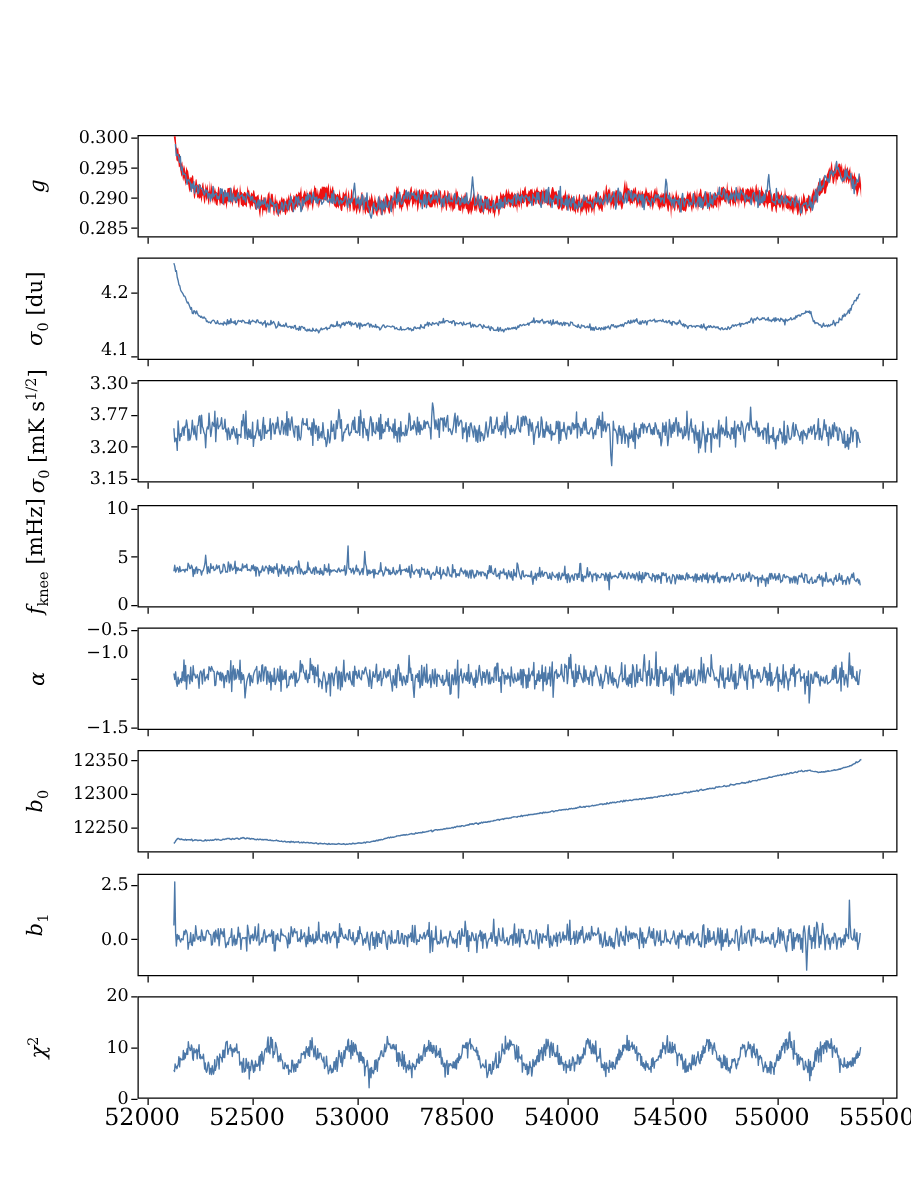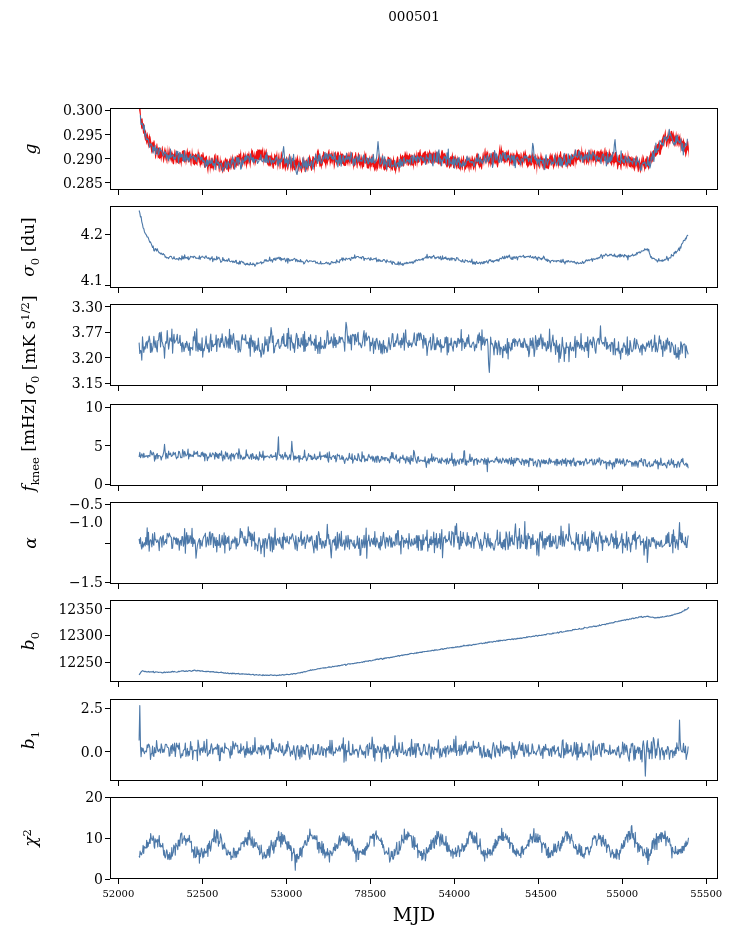--- a/index.html
+++ b/index.html
@@ -12,32 +12,31 @@
   .xlabel{position:absolute;left:110px;width:608px;top:903px;text-align:center;
           font-size:19px;}
   .panel{position:absolute;width:608px;height:82px;border:1.2px solid #000;
          box-sizing:border-box;background:#fff;}
   .panel svg{display:block;width:100%;height:100%;}
   .ytick{position:absolute;background:#000;width:5px;height:1.1px;}
   .xtick{position:absolute;background:#000;width:1.1px;height:5px;}
   .yticklabel{position:absolute;width:60px;height:18px;line-height:18px;
               text-align:right;font-size:14px;}
   .xticklabel{position:absolute;width:70px;height:18px;line-height:18px;
-              text-align:center;font-size:10px;}
+              font-size:19px;}
   .ylabel{position:absolute;white-space:nowrap;font-size:17px;
           transform:translate(-50%,-50%) rotate(-90deg);}
   .ylabel .it{font-style:italic;}
   .ylabel .sub{font-size:0.68em;vertical-align:-0.35em;}
   .ylabel .sup{font-size:0.68em;vertical-align:0.5em;}
 </style>
 </head>
 <body>
 
 <div id="figure">
-  <div class="title">000501</div>
   <div id="plot-area">
       <div class="panel" style="left: 110px; top: 108px;">
         <svg viewBox="0 0 608 82" preserveAspectRatio="none">
           <polygon points="28.2,-9.5 28.9,-5.2 29.6,-0.9 30.2,8.6 30.9,10.4 31.6,9.1 32.2,14.9 32.9,14.3 33.6,18.7 34.3,22.7 34.9,20.6 35.6,26.6 36.3,23.3 37.0,26.2 37.6,30.4 38.3,24.5 39.0,27.7 39.6,28.3 40.3,33.1 41.0,35.6 41.7,33.2 42.3,34.3 43.0,31.8 43.7,32.6 44.3,39.4 45.0,41.0 45.7,35.4 46.4,35.3 47.0,40.3 47.7,39.0 48.4,41.0 49.0,40.1 49.7,39.7 50.4,44.2 51.1,38.7 51.7,37.5 52.4,43.4 53.1,45.3 53.7,38.3 54.4,42.9 55.1,38.9 55.8,44.6 56.4,46.2 57.1,36.3 57.8,45.8 58.4,37.7 59.1,44.6 59.8,40.3 60.5,44.9 61.1,41.7 61.8,45.2 62.5,45.9 63.2,46.6 63.8,40.9 64.5,42.0 65.2,46.8 65.8,44.0 66.5,44.5 67.2,45.0 67.9,45.3 68.5,46.4 69.2,43.7 69.9,45.0 70.5,49.6 71.2,42.7 71.9,42.7 72.6,42.3 73.2,42.4 73.9,45.3 74.6,42.0 75.2,47.7 75.9,42.9 76.6,39.3 77.3,44.9 77.9,43.7 78.6,43.8 79.3,41.8 79.9,47.1 80.6,48.5 81.3,39.1 82.0,45.6 82.6,45.8 83.3,47.1 84.0,47.2 84.6,45.7 85.3,45.6 86.0,46.9 86.7,47.9 87.3,40.1 88.0,44.3 88.7,44.5 89.4,50.1 90.0,47.2 90.7,45.9 91.4,47.7 92.0,44.1 92.7,44.7 93.4,48.9 94.1,50.1 94.7,49.0 95.4,48.3 96.1,47.5 96.7,52.7 97.4,56.8 98.1,48.9 98.8,47.4 99.4,56.0 100.1,50.0 100.8,49.8 101.4,51.6 102.1,49.3 102.8,53.9 103.5,47.7 104.1,46.5 104.8,45.2 105.5,53.3 106.1,46.6 106.8,47.8 107.5,47.0 108.2,53.5 108.8,54.7 109.5,46.9 110.2,53.9 110.9,51.5 111.5,54.1 112.2,55.8 112.9,51.8 113.5,54.3 114.2,51.3 114.9,49.3 115.6,52.2 116.2,50.8 116.9,51.3 117.6,54.2 118.2,53.6 118.9,49.9 119.6,52.4 120.3,47.2 120.9,52.2 121.6,45.7 122.3,49.7 122.9,51.2 123.6,52.0 124.3,48.0 125.0,49.0 125.6,50.2 126.3,47.0 127.0,47.3 127.6,48.5 128.3,45.1 129.0,46.7 129.7,45.1 130.3,40.6 131.0,50.1 131.7,49.1 132.3,46.9 133.0,44.2 133.7,45.5 134.4,48.6 135.0,42.8 135.7,51.6 136.4,47.7 137.1,44.9 137.7,46.4 138.4,42.5 139.1,46.8 139.7,50.8 140.4,44.6 141.1,39.7 141.8,42.4 142.4,42.5 143.1,47.5 143.8,42.6 144.4,48.7 145.1,45.5 145.8,42.5 146.5,43.6 147.1,40.8 147.8,42.0 148.5,41.2 149.1,41.4 149.8,42.5 150.5,40.7 151.2,42.9 151.8,41.3 152.5,38.1 153.2,48.5 153.8,39.8 154.5,45.0 155.2,42.3 155.9,40.3 156.5,45.3 157.2,47.1 157.9,47.2 158.6,48.8 159.2,47.3 159.9,47.2 160.6,49.0 161.2,43.0 161.9,49.2 162.6,50.8 163.3,50.5 163.9,45.3 164.6,46.4 165.3,47.8 165.9,46.4 166.6,41.7 167.3,52.9 168.0,46.7 168.6,43.7 169.3,51.5 170.0,50.6 170.6,42.9 171.3,44.7 172.0,52.1 172.7,49.0 173.3,51.4 174.0,47.7 174.7,54.1 175.3,51.6 176.0,47.9 176.7,50.4 177.4,53.2 178.0,50.3 178.7,46.3 179.4,45.6 180.0,55.2 180.7,47.5 181.4,52.1 182.1,53.8 182.7,49.3 183.4,51.8 184.1,52.1 184.8,52.8 185.4,48.4 186.1,52.4 186.8,46.2 187.4,49.0 188.1,52.6 188.8,54.2 189.5,47.5 190.1,52.1 190.8,54.1 191.5,55.5 192.1,49.7 192.8,52.2 193.5,47.7 194.2,53.6 194.8,54.1 195.5,53.1 196.2,51.8 196.8,50.0 197.5,54.0 198.2,51.0 198.9,46.1 199.5,48.1 200.2,50.2 200.9,52.9 201.5,52.7 202.2,47.8 202.9,48.8 203.6,48.7 204.2,56.0 204.9,44.2 205.6,49.1 206.2,48.3 206.9,40.4 207.6,43.2 208.3,40.3 208.9,47.3 209.6,49.4 210.3,47.3 211.0,51.9 211.6,47.7 212.3,47.3 213.0,42.8 213.6,43.9 214.3,44.7 215.0,47.4 215.7,51.6 216.3,44.4 217.0,47.7 217.7,44.3 218.3,42.1 219.0,40.7 219.7,48.9 220.4,44.8 221.0,45.6 221.7,42.4 222.4,47.2 223.0,41.9 223.7,51.9 224.4,49.0 225.1,43.0 225.7,44.1 226.4,48.4 227.1,42.9 227.7,45.0 228.4,43.0 229.1,47.9 229.8,47.6 230.4,42.6 231.1,46.2 231.8,45.6 232.5,45.7 233.1,46.8 233.8,48.1 234.5,47.5 235.1,47.8 235.8,47.5 236.5,44.3 237.2,45.7 237.8,48.6 238.5,43.5 239.2,44.8 239.8,49.2 240.5,42.5 241.2,46.0 241.9,45.4 242.5,43.8 243.2,52.8 243.9,47.1 244.5,49.0 245.2,44.2 245.9,44.3 246.6,50.0 247.2,50.7 247.9,44.0 248.6,45.4 249.2,48.4 249.9,46.2 250.6,51.4 251.3,45.8 251.9,51.9 252.6,49.6 253.3,48.7 253.9,48.9 254.6,42.1 255.3,46.3 256.0,44.6 256.6,50.0 257.3,50.3 258.0,50.5 258.7,50.6 259.3,46.9 260.0,53.7 260.7,48.4 261.3,49.3 262.0,45.6 262.7,49.4 263.4,48.8 264.0,51.6 264.7,53.7 265.4,51.9 266.0,49.4 266.7,54.2 267.4,51.4 268.1,49.8 268.7,44.9 269.4,50.3 270.1,51.0 270.7,48.1 271.4,52.1 272.1,44.9 272.8,48.8 273.4,51.4 274.1,52.2 274.8,52.7 275.4,50.7 276.1,51.8 276.8,54.2 277.5,48.8 278.1,48.8 278.8,49.1 279.5,50.4 280.2,49.2 280.8,54.2 281.5,50.2 282.2,53.0 282.8,51.8 283.5,47.0 284.2,53.2 284.9,51.8 285.5,57.0 286.2,52.5 286.9,49.3 287.5,48.2 288.2,49.4 288.9,55.2 289.6,52.7 290.2,45.1 290.9,47.2 291.6,49.2 292.2,47.1 292.9,47.0 293.6,49.2 294.3,47.1 294.9,42.9 295.6,44.6 296.3,47.5 296.9,42.4 297.6,47.2 298.3,48.0 299.0,46.6 299.6,45.2 300.3,46.7 301.0,48.7 301.6,46.1 302.3,48.0 303.0,46.4 303.7,52.7 304.3,44.1 305.0,47.2 305.7,48.1 306.4,41.4 307.0,50.2 307.7,44.4 308.4,44.2 309.0,45.0 309.7,42.0 310.4,40.8 311.1,46.8 311.7,47.9 312.4,46.5 313.1,44.1 313.7,45.4 314.4,43.2 315.1,43.8 315.8,42.6 316.4,46.0 317.1,46.6 317.8,42.7 318.4,45.5 319.1,43.5 319.8,41.1 320.5,45.1 321.1,44.4 321.8,45.8 322.5,45.7 323.1,43.4 323.8,44.5 324.5,45.8 325.2,41.5 325.8,45.0 326.5,43.9 327.2,44.1 327.8,45.4 328.5,46.6 329.2,44.8 329.9,46.2 330.5,48.6 331.2,44.1 331.9,41.7 332.6,41.9 333.2,44.3 333.9,46.0 334.6,45.1 335.2,44.7 335.9,47.1 336.6,49.0 337.3,49.7 337.9,48.6 338.6,46.6 339.3,50.0 339.9,50.8 340.6,47.9 341.3,49.3 342.0,47.0 342.6,43.2 343.3,50.2 344.0,49.9 344.6,48.9 345.3,46.4 346.0,49.5 346.7,51.8 347.3,47.3 348.0,50.8 348.7,49.5 349.3,52.0 350.0,50.3 350.7,53.9 351.4,47.2 352.0,51.6 352.7,52.3 353.4,47.8 354.1,47.4 354.7,55.5 355.4,50.7 356.1,52.0 356.7,48.6 357.4,50.7 358.1,47.6 358.8,51.5 359.4,55.0 360.1,47.7 360.8,51.4 361.4,52.5 362.1,47.1 362.8,48.4 363.5,52.8 364.1,50.8 364.8,48.3 365.5,55.0 366.1,48.1 366.8,45.5 367.5,44.6 368.2,46.6 368.8,47.6 369.5,50.8 370.2,48.7 370.8,48.6 371.5,50.9 372.2,51.8 372.9,45.6 373.5,43.4 374.2,48.7 374.9,41.0 375.5,39.2 376.2,46.7 376.9,42.9 377.6,44.5 378.2,41.5 378.9,50.2 379.6,45.9 380.3,44.6 380.9,49.6 381.6,46.0 382.3,46.6 382.9,43.7 383.6,44.7 384.3,43.8 385.0,46.1 385.6,46.3 386.3,44.3 387.0,47.4 387.6,49.8 388.3,48.6 389.0,44.8 389.7,39.0 390.3,35.3 391.0,43.5 391.7,36.2 392.3,42.0 393.0,43.0 393.7,42.4 394.4,46.6 395.0,44.0 395.7,44.1 396.4,45.3 397.0,42.1 397.7,44.9 398.4,41.3 399.1,42.8 399.7,48.8 400.4,46.8 401.1,44.0 401.8,47.5 402.4,43.6 403.1,48.2 403.8,45.1 404.4,44.7 405.1,47.8 405.8,47.1 406.5,45.0 407.1,41.2 407.8,44.4 408.5,46.7 409.1,46.5 409.8,45.8 410.5,49.5 411.2,43.9 411.8,45.4 412.5,50.5 413.2,46.5 413.8,44.1 414.5,42.3 415.2,46.3 415.9,40.8 416.5,46.7 417.2,47.4 417.9,50.7 418.5,47.2 419.2,49.2 419.9,45.7 420.6,48.6 421.2,46.4 421.9,47.8 422.6,46.5 423.2,43.5 423.9,47.1 424.6,50.8 425.3,51.3 425.9,45.5 426.6,47.1 427.3,57.5 428.0,44.6 428.6,49.9 429.3,47.3 430.0,51.4 430.6,49.8 431.3,43.6 432.0,47.4 432.7,50.9 433.3,47.3 434.0,52.5 434.7,50.2 435.3,51.3 436.0,49.5 436.7,50.0 437.4,50.9 438.0,50.1 438.7,51.5 439.4,50.5 440.0,47.7 440.7,44.4 441.4,48.1 442.1,46.6 442.7,45.1 443.4,49.0 444.1,52.2 444.7,46.8 445.4,49.4 446.1,44.2 446.8,46.7 447.4,50.0 448.1,42.7 448.8,51.3 449.4,47.2 450.1,46.6 450.8,42.7 451.5,43.8 452.1,48.9 452.8,50.3 453.5,47.9 454.2,46.2 454.8,47.3 455.5,44.9 456.2,47.6 456.8,45.2 457.5,47.0 458.2,51.3 458.9,45.6 459.5,48.7 460.2,46.5 460.9,49.1 461.5,48.2 462.2,45.7 462.9,46.2 463.6,47.6 464.2,48.3 464.9,40.4 465.6,51.3 466.2,43.0 466.9,47.4 467.6,41.5 468.3,42.4 468.9,41.3 469.6,41.4 470.3,43.5 470.9,43.1 471.6,45.6 472.3,36.8 473.0,44.7 473.6,43.8 474.3,44.8 475.0,47.9 475.7,40.3 476.3,43.5 477.0,47.2 477.7,44.6 478.3,43.9 479.0,48.0 479.7,41.3 480.4,45.2 481.0,39.9 481.7,49.1 482.4,40.3 483.0,42.4 483.7,44.9 484.4,42.7 485.1,41.6 485.7,43.8 486.4,49.3 487.1,42.9 487.7,44.0 488.4,42.3 489.1,43.7 489.8,42.8 490.4,45.3 491.1,41.0 491.8,44.3 492.4,40.5 493.1,44.6 493.8,42.3 494.5,47.8 495.1,40.7 495.8,38.7 496.5,45.4 497.1,41.2 497.8,45.5 498.5,46.6 499.2,45.6 499.8,39.9 500.5,44.2 501.2,45.3 501.9,46.7 502.5,48.3 503.2,43.6 503.9,44.8 504.5,49.6 505.2,45.4 505.9,44.1 506.6,44.1 507.2,43.9 507.9,50.8 508.6,51.5 509.2,47.6 509.9,46.8 510.6,46.5 511.3,51.1 511.9,52.7 512.6,45.7 513.3,45.2 513.9,46.7 514.6,48.5 515.3,47.6 516.0,44.1 516.6,51.5 517.3,47.0 518.0,51.7 518.6,41.6 519.3,47.8 520.0,48.5 520.7,49.0 521.3,49.7 522.0,47.8 522.7,51.5 523.4,48.7 524.0,49.6 524.7,52.2 525.4,53.7 526.0,47.6 526.7,51.3 527.4,46.8 528.1,50.3 528.7,54.4 529.4,53.6 530.1,49.3 530.7,53.6 531.4,55.7 532.1,48.1 532.8,54.4 533.4,46.2 534.1,47.9 534.8,50.5 535.4,54.5 536.1,50.4 536.8,51.0 537.5,47.8 538.1,48.3 538.8,49.8 539.5,52.7 540.1,48.1 540.8,46.4 541.5,42.4 542.2,46.2 542.8,42.2 543.5,44.6 544.2,42.1 544.8,41.8 545.5,36.9 546.2,38.6 546.9,38.0 547.5,36.6 548.2,36.0 548.9,35.5 549.6,32.3 550.2,36.8 550.9,36.3 551.6,36.3 552.2,31.7 552.9,30.2 553.6,27.8 554.3,25.2 554.9,28.0 555.6,23.7 556.3,20.1 556.9,27.5 557.6,28.9 558.3,26.3 559.0,21.2 559.6,30.8 560.3,24.2 561.0,25.7 561.6,22.5 562.3,22.3 563.0,22.8 563.7,25.6 564.3,21.4 565.0,28.8 565.7,26.0 566.3,28.3 567.0,22.1 567.7,28.3 568.4,26.7 569.0,24.5 569.7,29.0 570.4,27.1 571.0,24.6 571.7,34.6 572.4,28.5 573.1,32.2 573.7,33.2 574.4,29.1 575.1,33.0 575.8,34.0 576.4,39.4 577.1,37.1 577.8,34.1 578.4,31.1 579.1,33.2 579.8,39.8 579.8,50.4 579.1,43.8 578.4,41.7 577.8,44.7 577.1,47.7 576.4,50.0 575.8,44.7 575.1,43.6 574.4,39.7 573.7,43.8 573.1,42.8 572.4,39.1 571.7,45.3 571.0,35.2 570.4,37.7 569.7,39.6 569.0,35.1 568.4,37.3 567.7,38.9 567.0,32.7 566.3,38.9 565.7,36.6 565.0,39.4 564.3,32.0 563.7,36.2 563.0,33.4 562.3,32.9 561.6,33.1 561.0,36.3 560.3,34.8 559.6,41.5 559.0,31.8 558.3,36.9 557.6,39.5 556.9,38.1 556.3,30.7 555.6,34.3 554.9,38.6 554.3,35.9 553.6,38.4 552.9,40.8 552.2,42.3 551.6,46.9 550.9,46.9 550.2,47.4 549.6,42.9 548.9,46.1 548.2,46.6 547.5,47.3 546.9,48.6 546.2,49.2 545.5,47.5 544.8,52.4 544.2,52.7 543.5,55.2 542.8,52.8 542.2,56.8 541.5,53.0 540.8,57.0 540.1,58.7 539.5,63.3 538.8,60.4 538.1,58.9 537.5,58.4 536.8,61.6 536.1,61.0 535.4,65.2 534.8,61.1 534.1,58.5 533.4,56.8 532.8,65.0 532.1,58.7 531.4,66.3 530.7,64.2 530.1,59.9 529.4,64.2 528.7,65.0 528.1,60.9 527.4,57.4 526.7,62.0 526.0,58.2 525.4,64.4 524.7,62.8 524.0,60.2 523.4,59.3 522.7,62.1 522.0,58.4 521.3,60.3 520.7,59.6 520.0,59.1 519.3,58.4 518.6,52.2 518.0,62.3 517.3,57.6 516.6,62.1 516.0,54.7 515.3,58.2 514.6,59.1 513.9,57.3 513.3,55.8 512.6,56.3 511.9,63.3 511.3,61.7 510.6,57.1 509.9,57.4 509.2,58.2 508.6,62.2 507.9,61.4 507.2,54.5 506.6,54.8 505.9,54.7 505.2,56.1 504.5,60.3 503.9,55.4 503.2,54.2 502.5,58.9 501.9,57.3 501.2,55.9 500.5,54.8 499.8,50.5 499.2,56.2 498.5,57.2 497.8,56.1 497.1,51.8 496.5,56.1 495.8,49.3 495.1,51.3 494.5,58.4 493.8,52.9 493.1,55.3 492.4,51.1 491.8,54.9 491.1,51.6 490.4,55.9 489.8,53.4 489.1,54.4 488.4,53.0 487.7,54.6 487.1,53.5 486.4,59.9 485.7,54.4 485.1,52.2 484.4,53.3 483.7,55.5 483.0,53.0 482.4,51.0 481.7,59.7 481.0,50.5 480.4,55.8 479.7,51.9 479.0,58.6 478.3,54.5 477.7,55.2 477.0,57.8 476.3,54.2 475.7,50.9 475.0,58.5 474.3,55.4 473.6,54.4 473.0,55.3 472.3,47.4 471.6,56.2 470.9,53.7 470.3,54.1 469.6,52.0 468.9,51.9 468.3,53.0 467.6,52.1 466.9,58.0 466.2,53.6 465.6,61.9 464.9,51.0 464.2,58.9 463.6,58.2 462.9,56.8 462.2,56.4 461.5,58.8 460.9,59.7 460.2,57.1 459.5,59.3 458.9,56.2 458.2,62.0 457.5,57.6 456.8,55.8 456.2,58.3 455.5,55.5 454.8,57.9 454.2,56.8 453.5,58.5 452.8,60.9 452.1,59.5 451.5,54.4 450.8,53.3 450.1,57.3 449.4,57.8 448.8,61.9 448.1,53.3 447.4,60.6 446.8,57.4 446.1,54.8 445.4,60.0 444.7,57.4 444.1,62.8 443.4,59.6 442.7,55.7 442.1,57.2 441.4,58.7 440.7,55.0 440.0,58.3 439.4,61.1 438.7,62.1 438.0,60.7 437.4,61.5 436.7,60.6 436.0,60.1 435.3,61.9 434.7,60.8 434.0,63.1 433.3,58.0 432.7,61.5 432.0,58.0 431.3,54.2 430.6,60.4 430.0,62.0 429.3,57.9 428.6,60.6 428.0,55.2 427.3,68.1 426.6,57.7 425.9,56.2 425.3,62.0 424.6,61.4 423.9,57.7 423.2,54.1 422.6,57.1 421.9,58.4 421.2,57.0 420.6,59.3 419.9,56.3 419.2,59.9 418.5,57.8 417.9,61.3 417.2,58.1 416.5,57.4 415.9,51.4 415.2,56.9 414.5,52.9 413.8,54.7 413.2,57.1 412.5,61.1 411.8,56.0 411.2,54.6 410.5,60.2 409.8,56.4 409.1,57.1 408.5,57.3 407.8,55.0 407.1,51.8 406.5,55.6 405.8,57.7 405.1,58.4 404.4,55.3 403.8,55.7 403.1,58.8 402.4,54.2 401.8,58.1 401.1,54.6 400.4,57.4 399.7,59.4 399.1,53.4 398.4,51.9 397.7,55.5 397.0,52.7 396.4,55.9 395.7,54.7 395.0,54.7 394.4,57.2 393.7,53.0 393.0,53.6 392.3,52.6 391.7,46.9 391.0,54.1 390.3,45.9 389.7,49.6 389.0,55.4 388.3,59.2 387.6,60.4 387.0,58.0 386.3,54.9 385.6,56.9 385.0,56.7 384.3,54.4 383.6,55.4 382.9,54.3 382.3,57.2 381.6,56.6 380.9,60.2 380.3,55.2 379.6,56.5 378.9,60.8 378.2,52.1 377.6,55.1 376.9,53.5 376.2,57.3 375.5,49.8 374.9,51.6 374.2,59.3 373.5,54.0 372.9,56.2 372.2,62.4 371.5,61.5 370.8,59.2 370.2,59.3 369.5,61.4 368.8,58.2 368.2,57.2 367.5,55.2 366.8,56.1 366.1,58.7 365.5,65.6 364.8,59.0 364.1,61.4 363.5,63.4 362.8,59.0 362.1,57.7 361.4,63.1 360.8,62.0 360.1,58.4 359.4,65.6 358.8,62.1 358.1,58.2 357.4,61.3 356.7,59.2 356.1,62.7 355.4,61.3 354.7,66.1 354.1,58.0 353.4,58.4 352.7,63.0 352.0,62.3 351.4,57.8 350.7,64.5 350.0,60.9 349.3,62.6 348.7,60.1 348.0,61.4 347.3,57.9 346.7,62.4 346.0,60.1 345.3,57.1 344.6,59.5 344.0,60.5 343.3,60.8 342.6,53.8 342.0,57.6 341.3,59.9 340.6,58.6 339.9,61.5 339.3,60.6 338.6,57.2 337.9,59.2 337.3,60.3 336.6,59.6 335.9,57.7 335.2,55.3 334.6,55.7 333.9,56.6 333.2,54.9 332.6,52.5 331.9,52.3 331.2,54.7 330.5,59.2 329.9,56.8 329.2,55.4 328.5,57.2 327.8,56.0 327.2,54.7 326.5,54.5 325.8,55.7 325.2,52.1 324.5,56.4 323.8,55.1 323.1,54.1 322.5,56.3 321.8,56.5 321.1,55.0 320.5,55.7 319.8,51.7 319.1,54.1 318.4,56.1 317.8,53.3 317.1,57.2 316.4,56.6 315.8,53.2 315.1,54.4 314.4,53.8 313.7,56.0 313.1,54.7 312.4,57.1 311.7,58.5 311.1,57.4 310.4,51.5 309.7,52.7 309.0,55.6 308.4,54.8 307.7,55.0 307.0,60.8 306.4,52.0 305.7,58.7 305.0,57.8 304.3,54.7 303.7,63.4 303.0,57.0 302.3,58.6 301.6,56.8 301.0,59.3 300.3,57.3 299.6,55.8 299.0,57.2 298.3,58.6 297.6,57.8 296.9,53.0 296.3,58.1 295.6,55.2 294.9,53.5 294.3,57.7 293.6,59.8 292.9,57.6 292.2,57.7 291.6,59.8 290.9,57.9 290.2,55.7 289.6,63.4 288.9,65.8 288.2,60.0 287.5,58.8 286.9,59.9 286.2,63.1 285.5,67.7 284.9,62.4 284.2,63.8 283.5,57.6 282.8,62.4 282.2,63.6 281.5,60.9 280.8,64.9 280.2,59.8 279.5,61.0 278.8,59.7 278.1,59.4 277.5,59.4 276.8,64.8 276.1,62.4 275.4,61.4 274.8,63.3 274.1,62.9 273.4,62.0 272.8,59.4 272.1,55.5 271.4,62.7 270.7,58.8 270.1,61.6 269.4,61.0 268.7,55.6 268.1,60.4 267.4,62.0 266.7,64.9 266.0,60.0 265.4,62.5 264.7,64.3 264.0,62.2 263.4,59.4 262.7,60.0 262.0,56.3 261.3,59.9 260.7,59.0 260.0,64.3 259.3,57.5 258.7,61.2 258.0,61.1 257.3,60.9 256.6,60.6 256.0,55.3 255.3,56.9 254.6,52.7 253.9,59.5 253.3,59.3 252.6,60.2 251.9,62.5 251.3,56.4 250.6,62.1 249.9,56.8 249.2,59.1 248.6,56.0 247.9,54.7 247.2,61.3 246.6,60.6 245.9,54.9 245.2,54.8 244.5,59.6 243.9,57.8 243.2,63.4 242.5,54.4 241.9,56.0 241.2,56.6 240.5,53.1 239.8,59.8 239.2,55.4 238.5,54.1 237.8,59.3 237.2,56.3 236.5,54.9 235.8,58.1 235.1,58.4 234.5,58.1 233.8,58.7 233.1,57.4 232.5,56.4 231.8,56.2 231.1,56.8 230.4,53.2 229.8,58.2 229.1,58.5 228.4,53.6 227.7,55.6 227.1,53.5 226.4,59.0 225.7,54.7 225.1,53.6 224.4,59.7 223.7,62.5 223.0,52.6 222.4,57.8 221.7,53.0 221.0,56.2 220.4,55.4 219.7,59.5 219.0,51.3 218.3,52.7 217.7,54.9 217.0,58.3 216.3,55.0 215.7,62.2 215.0,58.0 214.3,55.3 213.6,54.5 213.0,53.4 212.3,57.9 211.6,58.3 211.0,62.5 210.3,57.9 209.6,60.0 208.9,57.9 208.3,50.9 207.6,53.8 206.9,51.1 206.2,58.9 205.6,59.7 204.9,54.8 204.2,66.6 203.6,59.3 202.9,59.4 202.2,58.4 201.5,63.3 200.9,63.5 200.2,60.8 199.5,58.7 198.9,56.7 198.2,61.6 197.5,64.6 196.8,60.6 196.2,62.4 195.5,63.7 194.8,64.8 194.2,64.2 193.5,58.3 192.8,62.9 192.1,60.3 191.5,66.1 190.8,64.7 190.1,62.7 189.5,58.1 188.8,64.8 188.1,63.3 187.4,59.7 186.8,56.8 186.1,63.0 185.4,59.0 184.8,63.4 184.1,62.7 183.4,62.4 182.7,59.9 182.1,64.5 181.4,62.7 180.7,58.1 180.0,65.8 179.4,56.2 178.7,56.9 178.0,60.9 177.4,63.8 176.7,61.0 176.0,58.5 175.3,62.2 174.7,64.7 174.0,58.3 173.3,62.0 172.7,59.7 172.0,62.7 171.3,55.3 170.6,53.5 170.0,61.2 169.3,62.1 168.6,54.3 168.0,57.3 167.3,63.5 166.6,52.3 165.9,57.0 165.3,58.5 164.6,57.0 163.9,56.0 163.3,61.1 162.6,61.4 161.9,59.8 161.2,53.6 160.6,59.6 159.9,57.8 159.2,57.9 158.6,59.4 157.9,57.8 157.2,57.7 156.5,55.9 155.9,50.9 155.2,52.9 154.5,55.6 153.8,50.4 153.2,59.1 152.5,48.7 151.8,51.9 151.2,53.5 150.5,51.3 149.8,53.1 149.1,52.0 148.5,51.8 147.8,52.6 147.1,51.5 146.5,54.2 145.8,53.1 145.1,56.2 144.4,59.3 143.8,53.2 143.1,58.1 142.4,53.1 141.8,53.0 141.1,50.3 140.4,55.2 139.7,61.5 139.1,57.4 138.4,53.1 137.7,57.0 137.1,55.5 136.4,58.3 135.7,62.2 135.0,53.5 134.4,59.2 133.7,56.1 133.0,54.8 132.3,57.5 131.7,59.7 131.0,60.7 130.3,51.2 129.7,55.7 129.0,57.3 128.3,55.7 127.6,59.1 127.0,57.9 126.3,57.6 125.6,60.8 125.0,59.6 124.3,58.6 123.6,62.6 122.9,61.8 122.3,60.3 121.6,56.3 120.9,62.8 120.3,57.8 119.6,63.0 118.9,60.5 118.2,64.2 117.6,64.8 116.9,61.9 116.2,61.4 115.6,62.8 114.9,59.9 114.2,61.9 113.5,64.9 112.9,62.4 112.2,66.4 111.5,64.7 110.9,62.1 110.2,64.5 109.5,57.5 108.8,65.4 108.2,64.1 107.5,57.6 106.8,58.4 106.1,57.2 105.5,63.9 104.8,55.8 104.1,57.1 103.5,58.3 102.8,64.6 102.1,59.9 101.4,62.2 100.8,60.5 100.1,60.6 99.4,66.7 98.8,58.0 98.1,59.5 97.4,67.4 96.7,63.3 96.1,58.1 95.4,58.9 94.7,59.6 94.1,60.7 93.4,59.5 92.7,55.3 92.0,54.7 91.4,58.3 90.7,56.5 90.0,57.8 89.4,60.7 88.7,55.1 88.0,54.9 87.3,50.7 86.7,58.5 86.0,57.5 85.3,56.2 84.6,56.3 84.0,57.9 83.3,57.7 82.6,56.4 82.0,56.2 81.3,49.7 80.6,59.1 79.9,57.7 79.3,52.4 78.6,54.4 77.9,54.3 77.3,55.5 76.6,50.0 75.9,53.5 75.2,58.3 74.6,52.6 73.9,56.0 73.2,53.0 72.6,53.0 71.9,53.4 71.2,53.3 70.5,60.3 69.9,55.6 69.2,54.3 68.5,57.0 67.9,56.0 67.2,55.6 66.5,55.1 65.8,54.6 65.2,57.4 64.5,52.6 63.8,51.5 63.2,57.2 62.5,56.5 61.8,55.8 61.1,52.3 60.5,55.5 59.8,50.9 59.1,55.2 58.4,48.4 57.8,56.4 57.1,46.9 56.4,56.8 55.8,55.2 55.1,49.5 54.4,53.5 53.7,48.9 53.1,55.9 52.4,54.0 51.7,48.1 51.1,49.3 50.4,54.8 49.7,50.3 49.0,50.7 48.4,51.6 47.7,49.6 47.0,51.0 46.4,45.9 45.7,46.0 45.0,51.7 44.3,50.0 43.7,43.2 43.0,42.4 42.3,44.9 41.7,43.8 41.0,46.2 40.3,43.7 39.6,39.0 39.0,38.3 38.3,35.1 37.6,41.0 37.0,36.8 36.3,34.0 35.6,37.2 34.9,31.2 34.3,33.4 33.6,29.3 32.9,24.9 32.2,25.5 31.6,19.7 30.9,21.0 30.2,19.2 29.6,9.8 28.9,5.4 28.2,1.1" fill="#ee1111" stroke="none"></polygon>
           <polyline points="29.4,6.3 30.1,15.9 30.7,15.5 31.4,14.7 32.1,18.2 32.8,21.4 33.4,16.5 34.1,27.7 34.8,25.1 35.4,31.6 36.1,30.2 36.8,31.2 37.5,31.3 38.1,35.1 38.8,39.5 39.5,35.8 40.1,35.6 40.8,36.9 41.5,38.6 42.2,45.3 42.8,39.1 43.5,42.4 44.2,37.2 44.8,46.7 45.5,41.2 46.2,40.5 46.9,40.9 47.5,47.2 48.2,45.9 48.9,39.6 49.5,42.1 50.2,42.8 50.9,42.7 51.6,45.3 52.2,47.5 52.9,48.2 53.6,43.3 54.2,45.7 54.9,44.5 55.6,50.7 56.3,46.8 56.9,47.3 57.6,53.1 58.3,47.4 59.0,50.7 59.6,41.1 60.3,49.6 61.0,48.0 61.6,47.6 62.3,46.7 63.0,51.3 63.7,49.4 64.3,51.6 65.0,49.2 65.7,43.0 66.3,46.7 67.0,43.3 67.7,55.3 68.4,50.2 69.0,44.4 69.7,49.5 70.4,46.5 71.0,49.0 71.7,46.3 72.4,53.7 73.1,53.0 73.7,42.5 74.4,52.6 75.1,53.9 75.7,47.0 76.4,50.0 77.1,52.3 77.8,50.2 78.4,54.3 79.1,48.7 79.8,46.3 80.5,50.9 81.1,49.9 81.8,48.7 82.5,48.8 83.1,47.5 83.8,51.9 84.5,49.4 85.2,51.8 85.8,54.0 86.5,49.0 87.2,46.2 87.8,47.7 88.5,49.2 89.2,49.0 89.9,52.5 90.5,50.2 91.2,49.3 91.9,53.2 92.5,54.1 93.2,52.5 93.9,54.8 94.6,59.8 95.2,55.9 95.9,52.3 96.6,59.1 97.2,52.3 97.9,56.7 98.6,54.6 99.3,52.6 99.9,55.9 100.6,55.0 101.3,50.8 101.9,56.3 102.6,58.0 103.3,55.5 104.0,57.2 104.6,62.2 105.3,51.1 106.0,52.4 106.7,55.4 107.3,55.8 108.0,54.2 108.7,60.8 109.3,56.1 110.0,56.2 110.7,55.4 111.4,59.8 112.0,64.0 112.7,60.7 113.4,60.0 114.0,60.4 114.7,54.2 115.4,55.3 116.1,61.5 116.7,59.3 117.4,53.5 118.1,56.0 118.7,56.1 119.4,59.5 120.1,60.3 120.8,52.6 121.4,56.0 122.1,49.3 122.8,54.1 123.4,54.0 124.1,61.8 124.8,55.4 125.5,55.4 126.1,49.5 126.8,50.2 127.5,57.6 128.2,49.6 128.8,54.0 129.5,54.7 130.2,61.8 130.8,60.4 131.5,50.9 132.2,56.8 132.9,53.1 133.5,53.7 134.2,49.6 134.9,52.9 135.5,46.9 136.2,51.9 136.9,48.2 137.6,48.1 138.2,50.2 138.9,54.6 139.6,49.1 140.2,45.9 140.9,52.0 141.6,50.1 142.3,54.4 142.9,49.8 143.6,55.0 144.3,52.0 144.9,51.3 145.6,52.2 146.3,52.1 147.0,55.8 147.6,54.5 148.3,53.8 149.0,50.3 149.6,51.5 150.3,46.6 151.0,52.4 151.7,53.8 152.3,54.1 153.0,51.3 153.7,51.7 154.4,54.5 155.0,47.1 155.7,55.1 156.4,44.7 157.0,53.0 157.7,55.2 158.4,52.9 159.1,49.8 159.7,50.6 160.4,54.2 161.1,56.4 161.7,52.6 162.4,52.5 163.1,55.0 163.8,53.4 164.4,53.3 165.1,51.3 165.8,49.1 166.4,50.0 167.1,55.5 167.8,58.4 168.5,51.0 169.1,53.4 169.8,55.6 170.5,51.3 171.1,53.7 171.8,50.3 172.5,44.0 173.2,38.5 173.8,45.8 174.5,56.3 175.2,51.3 175.8,54.9 176.5,50.1 177.2,59.6 177.9,52.3 178.5,56.1 179.2,47.7 179.9,49.4 180.6,60.0 181.2,54.4 181.9,50.6 182.6,53.0 183.2,46.4 183.9,57.8 184.6,57.9 185.3,62.1 185.9,65.0 186.6,67.2 187.3,63.4 187.9,58.0 188.6,54.7 189.3,59.2 190.0,58.5 190.6,61.1 191.3,60.4 192.0,55.3 192.6,49.7 193.3,59.6 194.0,57.6 194.7,52.7 195.3,64.4 196.0,53.6 196.7,58.9 197.3,60.3 198.0,49.7 198.7,57.8 199.4,57.6 200.0,58.3 200.7,54.2 201.4,53.3 202.1,59.7 202.7,61.8 203.4,51.7 204.1,50.6 204.7,52.4 205.4,46.2 206.1,50.4 206.8,53.6 207.4,55.9 208.1,47.4 208.8,53.6 209.4,45.8 210.1,51.7 210.8,55.9 211.5,55.0 212.1,53.5 212.8,48.9 213.5,51.3 214.1,47.7 214.8,44.5 215.5,51.3 216.2,45.9 216.8,46.1 217.5,51.9 218.2,50.3 218.8,46.2 219.5,47.2 220.2,48.4 220.9,46.4 221.5,50.8 222.2,48.8 222.9,52.1 223.5,51.8 224.2,44.8 224.9,48.7 225.6,54.5 226.2,52.7 226.9,52.5 227.6,59.3 228.3,53.6 228.9,47.8 229.6,55.7 230.3,47.5 230.9,58.6 231.6,54.4 232.3,50.7 233.0,47.1 233.6,52.9 234.3,54.5 235.0,50.5 235.6,52.1 236.3,45.5 237.0,51.0 237.7,51.7 238.3,49.0 239.0,48.9 239.7,54.3 240.3,49.6 241.0,44.5 241.7,50.1 242.4,52.1 243.0,57.8 243.7,51.5 244.4,51.1 245.0,57.4 245.7,49.8 246.4,49.0 247.1,49.5 247.7,54.6 248.4,51.1 249.1,47.0 249.8,53.7 250.4,52.6 251.1,52.8 251.8,53.8 252.4,51.3 253.1,48.5 253.8,47.0 254.5,55.3 255.1,54.8 255.8,52.7 256.5,49.8 257.1,50.5 257.8,56.4 258.5,56.0 259.2,50.0 259.8,53.9 260.5,51.3 261.2,55.3 261.8,49.7 262.5,54.8 263.2,46.5 263.9,54.4 264.5,55.6 265.2,54.3 265.9,53.0 266.5,49.9 267.2,42.2 267.9,33.3 268.6,41.9 269.2,47.9 269.9,56.7 270.6,56.1 271.2,55.9 271.9,50.5 272.6,47.9 273.3,56.5 273.9,58.7 274.6,49.0 275.3,56.4 276.0,55.1 276.6,61.9 277.3,53.0 278.0,52.0 278.6,51.8 279.3,58.6 280.0,51.3 280.7,52.8 281.3,59.6 282.0,57.7 282.7,57.7 283.3,58.9 284.0,57.3 284.7,52.9 285.4,58.1 286.0,60.3 286.7,56.5 287.4,55.3 288.0,55.0 288.7,59.6 289.4,51.7 290.1,59.6 290.7,51.6 291.4,57.8 292.1,54.3 292.7,58.4 293.4,51.2 294.1,49.8 294.8,55.7 295.4,55.2 296.1,54.9 296.8,51.5 297.4,53.3 298.1,52.5 298.8,54.4 299.5,51.9 300.1,56.8 300.8,50.0 301.5,49.4 302.2,47.8 302.8,55.7 303.5,52.4 304.2,47.0 304.8,49.8 305.5,52.8 306.2,49.6 306.9,54.6 307.5,48.0 308.2,49.6 308.9,50.6 309.5,53.7 310.2,49.1 310.9,48.5 311.6,49.9 312.2,50.2 312.9,52.8 313.6,49.5 314.2,54.3 314.9,53.6 315.6,56.8 316.3,47.4 316.9,50.5 317.6,50.0 318.3,51.6 318.9,55.2 319.6,46.0 320.3,51.8 321.0,46.0 321.6,52.6 322.3,55.4 323.0,58.3 323.7,51.3 324.3,45.7 325.0,52.1 325.7,53.6 326.3,54.2 327.0,43.9 327.7,54.6 328.4,44.2 329.0,41.9 329.7,55.3 330.4,50.7 331.0,51.7 331.7,58.4 332.4,52.4 333.1,53.1 333.7,51.1 334.4,48.3 335.1,50.4 335.7,49.2 336.4,57.0 337.1,44.8 337.8,51.2 338.4,41.1 339.1,58.2 339.8,51.0 340.4,54.6 341.1,55.9 341.8,56.2 342.5,51.7 343.1,57.1 343.8,48.4 344.5,60.7 345.1,52.9 345.8,51.0 346.5,57.2 347.2,57.5 347.8,50.7 348.5,54.4 349.2,49.4 349.9,59.8 350.5,55.4 351.2,56.4 351.9,59.4 352.5,58.3 353.2,53.3 353.9,56.6 354.6,58.8 355.2,54.9 355.9,57.3 356.6,52.3 357.2,48.3 357.9,52.9 358.6,51.4 359.3,50.1 359.9,54.3 360.6,54.5 361.3,53.8 361.9,55.3 362.6,53.8 363.3,54.6 364.0,58.1 364.6,58.8 365.3,52.5 366.0,52.5 366.6,50.1 367.3,54.4 368.0,53.5 368.7,46.2 369.3,53.4 370.0,55.8 370.7,51.0 371.4,52.6 372.0,54.8 372.7,56.1 373.4,52.5 374.0,53.2 374.7,48.0 375.4,52.0 376.1,55.6 376.7,53.2 377.4,47.2 378.1,48.8 378.7,53.9 379.4,52.1 380.1,49.2 380.8,49.5 381.4,45.4 382.1,50.5 382.8,59.8 383.4,56.9 384.1,49.2 384.8,42.5 385.5,46.6 386.1,52.6 386.8,46.0 387.5,48.6 388.1,51.7 388.8,53.9 389.5,54.9 390.2,50.2 390.8,46.6 391.5,54.5 392.2,52.8 392.8,44.8 393.5,45.0 394.2,46.9 394.9,50.6 395.5,44.4 396.2,53.1 396.9,51.5 397.6,47.1 398.2,49.9 398.9,47.7 399.6,48.9 400.2,52.0 400.9,54.2 401.6,47.6 402.3,48.5 402.9,52.3 403.6,48.0 404.3,58.1 404.9,47.8 405.6,60.2 406.3,52.1 407.0,50.5 407.6,49.2 408.3,50.7 409.0,53.3 409.6,52.9 410.3,54.3 411.0,57.3 411.7,51.1 412.3,51.0 413.0,52.6 413.7,54.3 414.3,49.5 415.0,47.8 415.7,50.6 416.4,49.1 417.0,47.9 417.7,50.9 418.4,50.2 419.0,53.9 419.7,51.0 420.4,50.6 421.1,52.2 421.7,55.0 422.4,45.0 423.1,35.2 423.8,38.6 424.4,47.4 425.1,51.3 425.8,48.3 426.4,53.1 427.1,50.6 427.8,56.6 428.5,52.1 429.1,51.6 429.8,58.6 430.5,50.3 431.1,52.8 431.8,52.8 432.5,52.7 433.2,55.8 433.8,51.1 434.5,60.3 435.2,62.2 435.8,51.2 436.5,46.9 437.2,53.4 437.9,57.5 438.5,54.3 439.2,52.2 439.9,51.7 440.5,52.2 441.2,52.3 441.9,57.2 442.6,54.3 443.2,55.4 443.9,56.3 444.6,51.8 445.3,47.1 445.9,54.3 446.6,55.3 447.3,57.8 447.9,55.2 448.6,52.7 449.3,49.9 450.0,57.5 450.6,49.6 451.3,58.3 452.0,51.1 452.6,58.7 453.3,54.2 454.0,53.4 454.7,45.4 455.3,51.2 456.0,53.6 456.7,59.2 457.3,55.1 458.0,57.4 458.7,46.0 459.4,55.2 460.0,51.9 460.7,56.3 461.4,48.2 462.0,47.0 462.7,52.0 463.4,49.4 464.1,49.8 464.7,46.3 465.4,47.6 466.1,41.8 466.7,48.4 467.4,48.6 468.1,49.9 468.8,47.4 469.4,43.2 470.1,43.2 470.8,52.0 471.5,49.4 472.1,46.9 472.8,51.7 473.5,54.7 474.1,49.0 474.8,51.2 475.5,46.5 476.2,51.8 476.8,48.3 477.5,46.6 478.2,49.7 478.8,53.7 479.5,42.1 480.2,47.4 480.9,51.0 481.5,46.7 482.2,51.9 482.9,46.3 483.5,44.1 484.2,46.2 484.9,47.8 485.6,46.9 486.2,50.9 486.9,53.9 487.6,48.1 488.2,48.7 488.9,51.5 489.6,50.9 490.3,49.8 490.9,52.7 491.6,56.0 492.3,50.4 493.0,46.8 493.6,46.1 494.3,46.6 495.0,52.2 495.6,53.1 496.3,48.4 497.0,58.4 497.7,55.6 498.3,44.7 499.0,54.7 499.7,54.4 500.3,49.3 501.0,54.3 501.7,47.2 502.4,52.6 503.0,48.7 503.7,44.3 504.4,45.4 505.0,36.7 505.7,31.4 506.4,41.3 507.1,45.8 507.7,48.1 508.4,53.2 509.1,53.7 509.7,54.2 510.4,53.9 511.1,56.0 511.8,42.8 512.4,50.2 513.1,52.0 513.8,54.6 514.4,52.1 515.1,55.4 515.8,48.7 516.5,49.2 517.1,52.1 517.8,54.8 518.5,52.0 519.2,48.8 519.8,55.4 520.5,51.4 521.2,53.9 521.8,53.8 522.5,54.0 523.2,56.6 523.9,52.9 524.5,50.6 525.2,51.0 525.9,53.9 526.5,58.0 527.2,56.3 527.9,49.3 528.6,53.2 529.2,54.4 529.9,53.2 530.6,58.2 531.2,62.7 531.9,62.8 532.6,56.7 533.3,56.4 533.9,54.9 534.6,55.8 535.3,54.5 535.9,54.4 536.6,59.2 537.3,57.1 538.0,56.6 538.6,49.6 539.3,58.0 540.0,54.0 540.6,60.7 541.3,58.1 542.0,49.2 542.7,52.4 543.3,43.8 544.0,46.9 544.7,53.9 545.4,40.9 546.0,44.8 546.7,34.8 547.4,44.6 548.0,42.2 548.7,40.8 549.4,41.7 550.1,38.2 550.7,32.1 551.4,33.2 552.1,34.1 552.7,36.7 553.4,35.1 554.1,37.9 554.8,29.1 555.4,30.8 556.1,27.8 556.8,30.9 557.4,32.8 558.1,29.3 558.8,30.2 559.5,26.1 560.1,20.7 560.8,26.9 561.5,25.7 562.1,28.8 562.8,29.9 563.5,33.4 564.2,35.2 564.8,36.9 565.5,34.2 566.2,36.1 566.9,27.8 567.5,34.4 568.2,27.0 568.9,32.7 569.5,32.8 570.2,34.8 570.9,33.9 571.6,30.5 572.2,37.4 572.9,42.7 573.6,35.2 574.2,47.0 574.9,40.0 575.6,40.2 576.3,35.2 576.9,37.2 577.6,37.4 578.3,30.5" fill="none" stroke="#4c78a8" stroke-width="1.1" stroke-linejoin="round"></polyline>
         </svg>
       </div>
       <div class="ytick" style="left: 105px; top: 182.265px;"></div>
       <div class="yticklabel" style="left: 43px; top: 173.765px;">0.285</div>
       <div class="ytick" style="left: 105px; top: 158.147px;"></div>
@@ -195,14 +194,13 @@
       <div class="ylabel" style="left: 30px; top: 838px;"><span class="it">χ</span><span class="sup">2</span></div>
       <div class="xticklabel" style="left: 83.3978px; top: 885px;">52000</div>
       <div class="xticklabel" style="left: 167.376px; top: 885px;">52500</div>
       <div class="xticklabel" style="left: 251.354px; top: 885px;">53000</div>
       <div class="xticklabel" style="left: 335.331px; top: 885px;">78500</div>
       <div class="xticklabel" style="left: 419.309px; top: 885px;">54000</div>
       <div class="xticklabel" style="left: 506px; top: 885px;">54500</div>
       <div class="xticklabel" style="left: 587.265px; top: 885px;">55000</div>
       <div class="xticklabel" style="left: 671.243px; top: 885px;">55500</div>
     </div>
-  <div class="xlabel">MJD</div>
 </div>
 
 </body></html>

